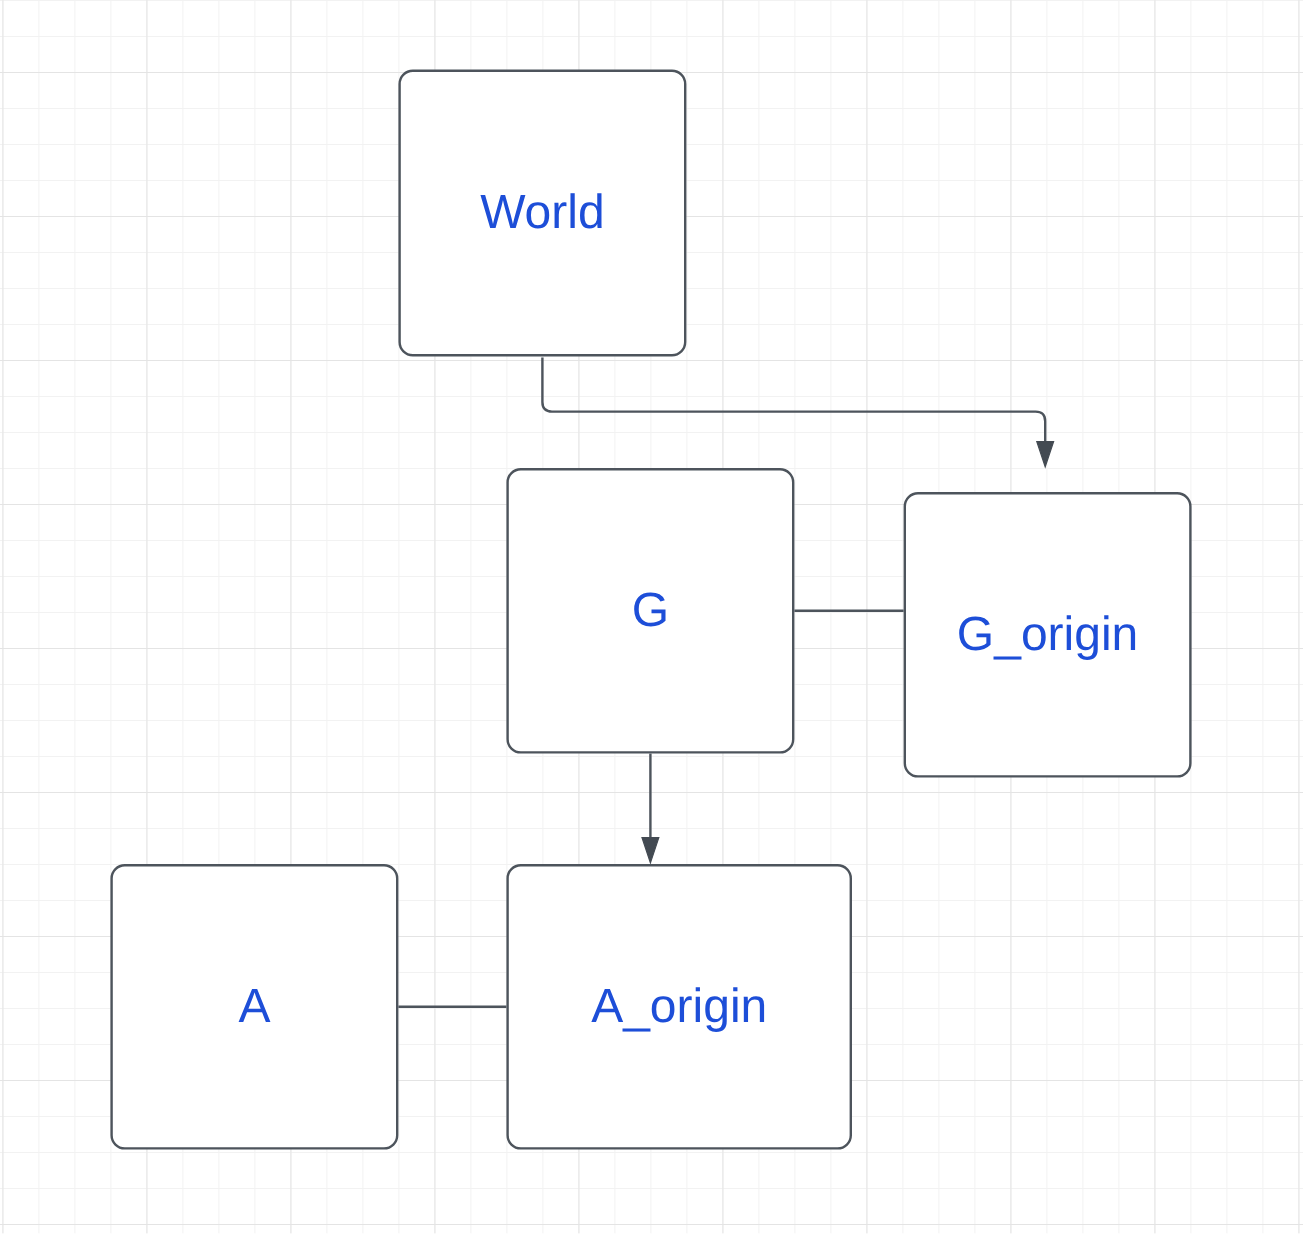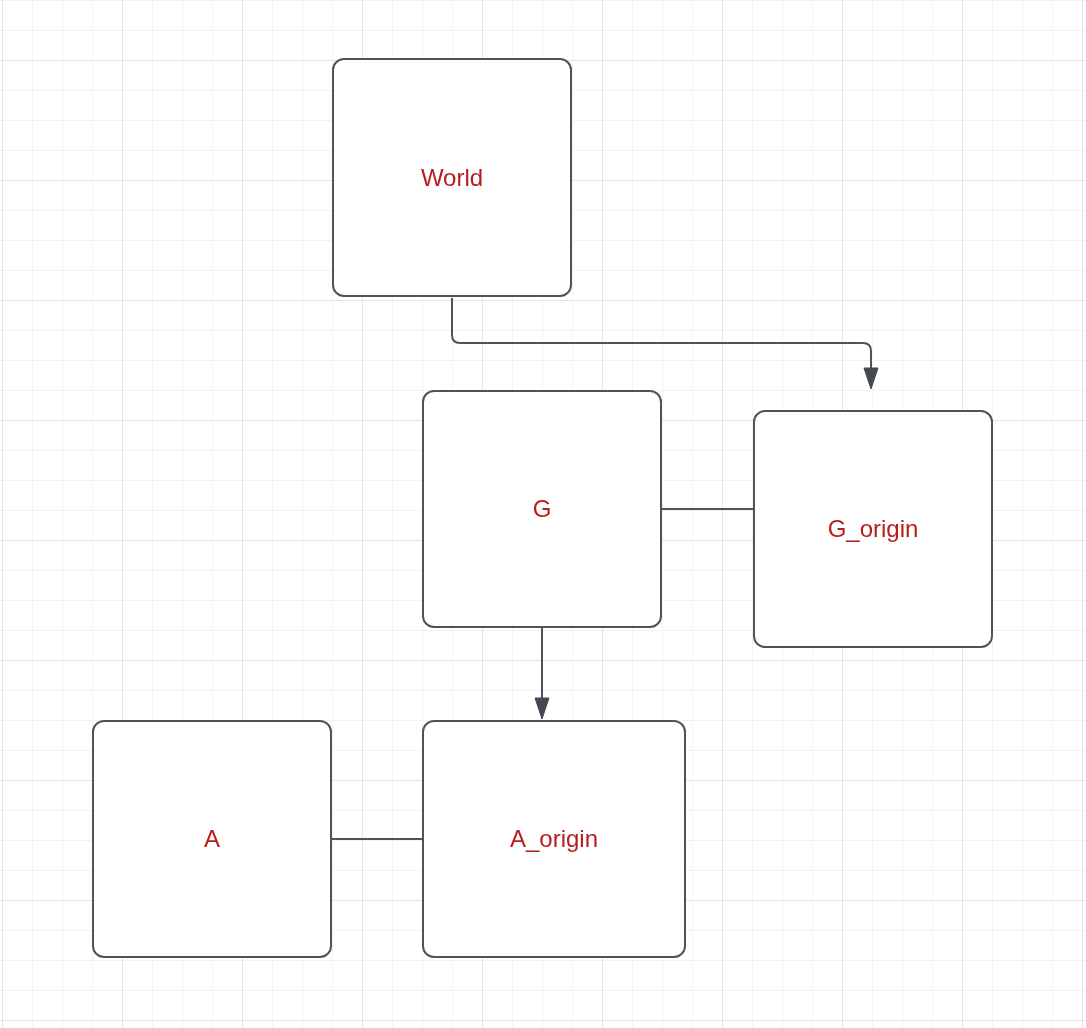--- a/index.html
+++ b/index.html
@@ -37,29 +37,29 @@
     box-sizing: border-box;
     background: #ffffff;
     border: 2px solid #4d545c;
     border-radius: 12px;
     display: flex;
     align-items: center;
     justify-content: center;
     cursor: default;
   }
   .node-label {
-    font-size: 24px;
-    color: #b91c1c;
+    font-size: 40px;
+    color: #1d4ed8;
     white-space: nowrap;
   }
   .n-world    { left: 332px; top:  58px; width: 240px; height: 239px; }
   .n-g        { left: 422px; top: 390px; width: 240px; height: 238px; }
   .n-g-origin { left: 753px; top: 410px; width: 240px; height: 238px; }
   .n-a        { left:  92px; top: 720px; width: 240px; height: 238px; }
-  .n-a-origin { left: 422px; top: 720px; width: 264px; height: 238px; }
+  .n-a-origin { left: 422px; top: 720px; width: 288px; height: 238px; }
 </style>
 </head>
 <body>
 
 <div class="canvas">
 
   <svg class="edges" viewBox="0 0 1086 1028" xmlns="http://www.w3.org/2000/svg">
 
     <g>
       <path d="M452 298 L452 335 Q452 343 460 343 L863 343 Q871 343 871 351 L871 369" fill="none" stroke="#4d545c" stroke-width="2"></path>

